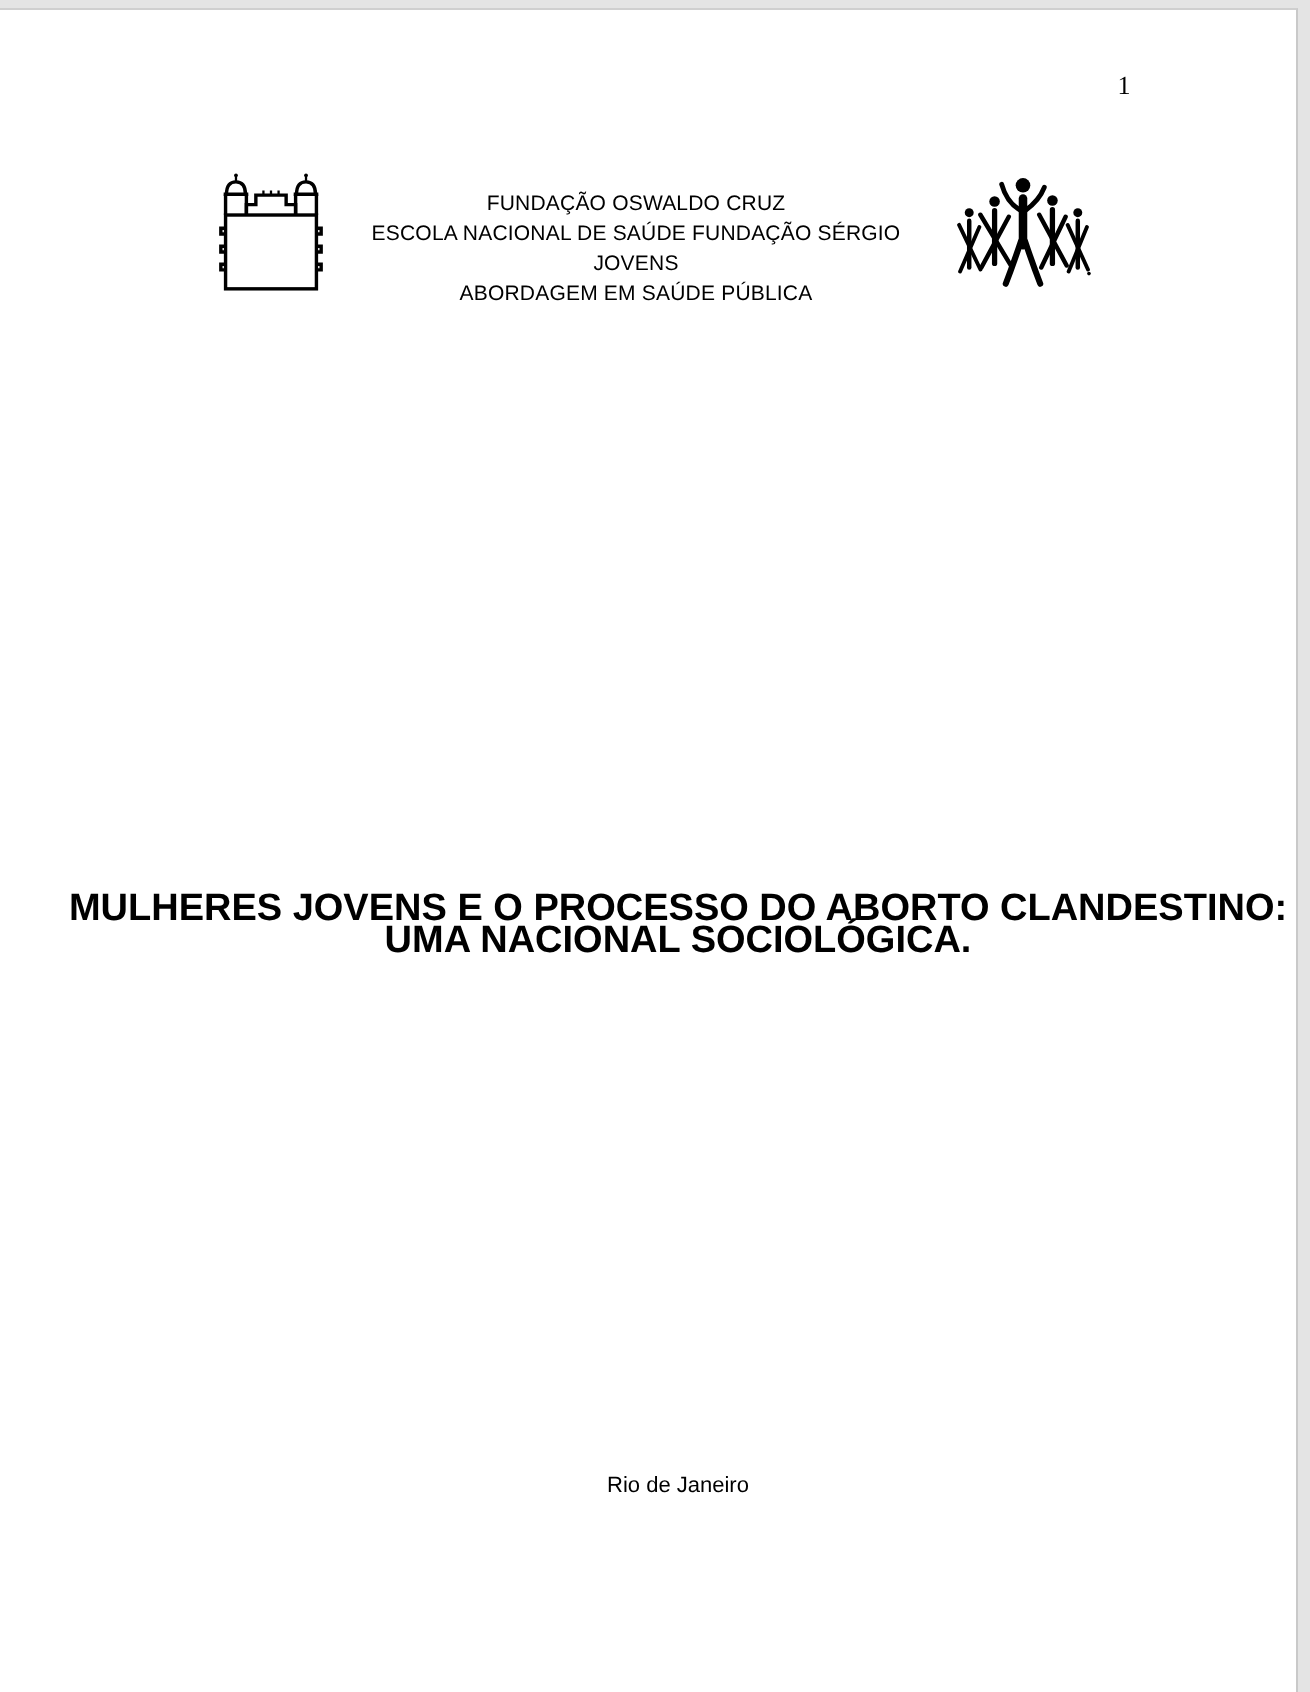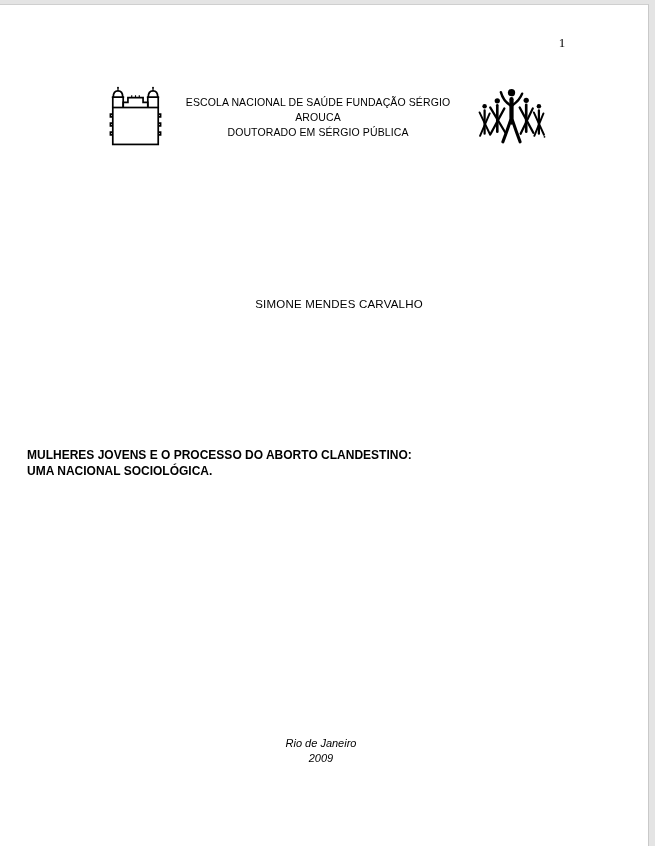--- a/index.html
+++ b/index.html
@@ -33,28 +33,28 @@
     letter-spacing: 0.1px;
   }
   .people-logo { position: absolute; left: 477px; top: 81px; width: 69px; height: 61px; }
   .author {
     position: absolute; left: 39px; top: 293px; width: 600px;
     text-align: center;
     font-size: 11.5px; letter-spacing: 0.2px;
   }
   .doc-title {
     position: absolute; left: 27px; top: 442px; width: 624px;
-    text-align: left;
+    text-align: center;
     font-weight: bold;
-    font-size: 12px; line-height: 16px;
+    font-size: 19px; line-height: 16px;
   }
   .pub-info {
-    position: absolute; left: 21px; top: 731px; width: 600px;
+    position: absolute; left: 39px; top: 731px; width: 600px;
     text-align: center;
-    font-size: 11px; line-height: 15px; font-style: italic;
+    font-size: 11px; line-height: 15px;
   }
 </style>
 </head>
 <body>
 
 <div class="viewport">
   <div class="page">
 
     <div class="page-number">1</div>
 
@@ -69,23 +69,24 @@
         <path d="M41.5 11 Q41.5 4.5 46.5 4.5 Q51.5 4.5 51.5 11"></path>
         <path d="M9.5 4.5 V1 M46.5 4.5 V1" stroke-width="1.2"></path>
         <path d="M15 22 V16.5 H20 V11.5 H36 V16.5 H41 V22"></path>
         <path d="M24 11.5 V9 M28 11.5 V9 M32 11.5 V9" stroke-width="1.2"></path>
       </g>
       <circle cx="9.5" cy="1" r="1" fill="#000000"></circle>
       <circle cx="46.5" cy="1" r="1" fill="#000000"></circle>
     </svg>
 
     <div class="header-text">
+      <div>FUNDAÇÃO OSWALDO CRUZ</div>
       <div>ESCOLA NACIONAL DE SAÚDE FUNDAÇÃO SÉRGIO</div>
-      <div>AROUCA</div>
-      <div>DOUTORADO EM SÉRGIO PÚBLICA</div>
+      <div>JOVENS</div>
+      <div>ABORDAGEM EM SAÚDE PÚBLICA</div>
     </div>
 
     <svg class="people-logo" viewBox="0 0 68 58" xmlns="http://www.w3.org/2000/svg" aria-hidden="true">
       <g stroke="#000000" fill="none" stroke-linecap="round">
         <path d="M34 12 V35" stroke-width="4.2"></path>
         <path d="M33 18 Q26 14 23.5 5" stroke-width="2.4"></path>
         <path d="M35 18 Q42 13 44.5 6.5" stroke-width="2.4"></path>
         <path d="M33 33 Q29 45 25.5 54" stroke-width="3"></path>
         <path d="M35 33 Q39 45 42.5 54" stroke-width="3"></path>
         <path d="M20 18 V44" stroke-width="2.6"></path>
@@ -102,26 +103,24 @@
         <path d="M65.5 26 L56.5 48" stroke-width="1.9"></path>
       </g>
       <circle cx="34" cy="5.5" r="3.6" fill="#000000"></circle>
       <circle cx="20" cy="13.5" r="2.6" fill="#000000"></circle>
       <circle cx="7.5" cy="19" r="2.2" fill="#000000"></circle>
       <circle cx="48.5" cy="13" r="2.6" fill="#000000"></circle>
       <circle cx="61" cy="19" r="2.2" fill="#000000"></circle>
       <circle cx="66.5" cy="49" r="0.9" fill="#000000"></circle>
     </svg>
 
-    <div class="author">SIMONE MENDES CARVALHO</div>
 
     <div class="doc-title">
       <div>MULHERES JOVENS E O PROCESSO DO ABORTO CLANDESTINO:</div>
       <div>UMA NACIONAL SOCIOLÓGICA.</div>
     </div>
 
     <div class="pub-info">
       <div>Rio de Janeiro</div>
-      <div>2009</div>
     </div>
 
   </div>
 </div>
 
 </body></html>

